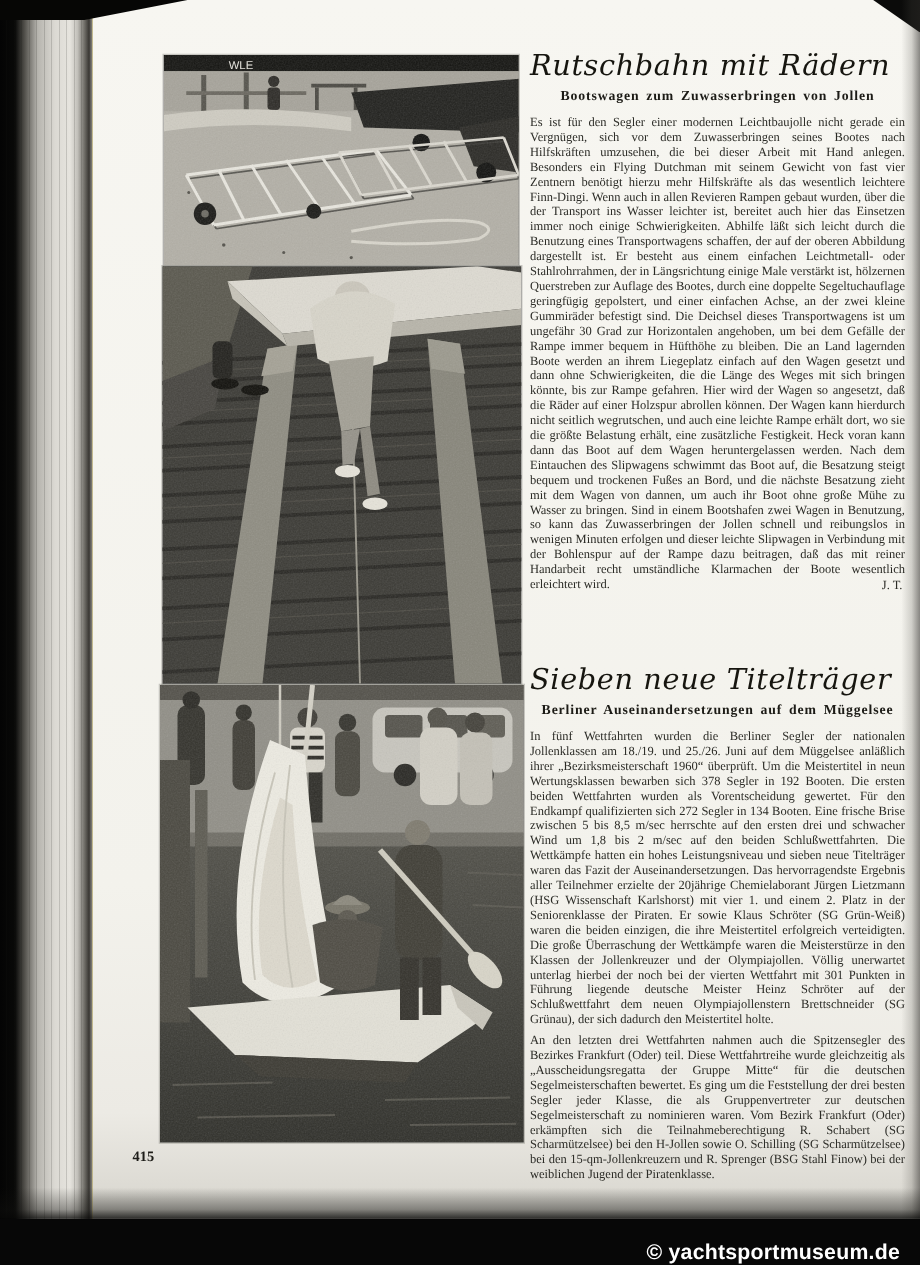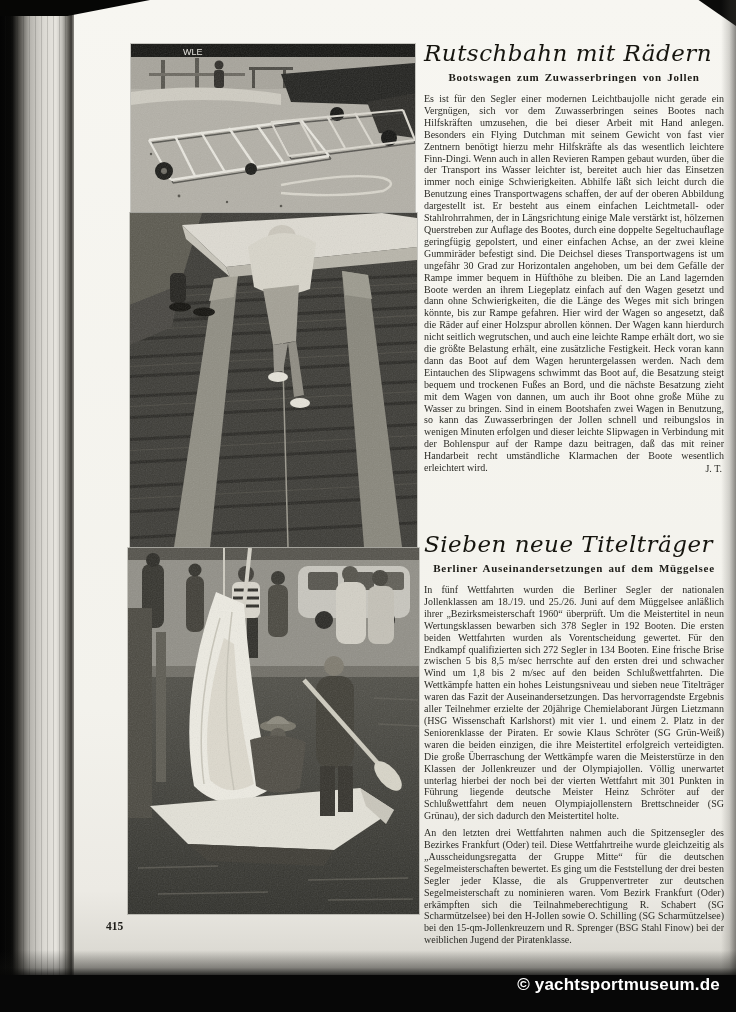--- a/index.html
+++ b/index.html
@@ -15,21 +15,21 @@
   
   #page{position:absolute;left:74px;top:0;width:662px;height:1012px;
     background:linear-gradient(180deg,#f7f6f1 0%,#f3f2ec 70%,#eceae4 88%,#dcdad3 94%,#b7b5ae 97%,#83817a 100%);}
   #edge-shade-right{position:absolute;right:0;top:0;width:15px;height:975px;
     background:linear-gradient(90deg,rgba(80,78,72,0) 0%,rgba(80,78,72,0.22) 55%,rgba(45,43,40,0.55) 100%);}
   #corner-tr{position:absolute;right:0;top:0;width:48px;height:26px;background:#0b0b0a;
     clip-path:polygon(22% 0,100% 0,100% 100%);}
   #bottom-shade{position:absolute;left:0;top:950px;width:736px;height:25px;
     background:linear-gradient(180deg,rgba(18,18,16,0) 0%,rgba(18,18,16,0.38) 70%,rgba(8,8,7,0.8) 100%);}
   #watermark-bar{position:absolute;left:0;top:975px;width:736px;height:37px;background:#070707;
-    display:flex;align-items:flex-start;justify-content:flex-end;box-sizing:border-box;padding-right:16px;padding-left:14px;}
+    display:flex;align-items:flex-end;justify-content:flex-end;box-sizing:border-box;padding-right:16px;padding-left:14px;}
   #watermark-bar .wm{color:#ffffff;font-family:"Liberation Sans",sans-serif;font-weight:bold;
     font-size:17px;letter-spacing:0.2px;}
   
   .photo{position:absolute;background:#777;box-shadow:0 0 0 1px rgba(60,58,52,0.25);}
   .photo svg{display:block;width:100%;height:100%;}
   #photo1{left:131px;top:44px;width:284px;height:168px;}
   #photo2{left:130px;top:213px;width:287px;height:334px;}
   #photo3{left:128px;top:548px;width:291px;height:366px;}
   
   .article{position:absolute;width:300px;color:#2b2b26;}

